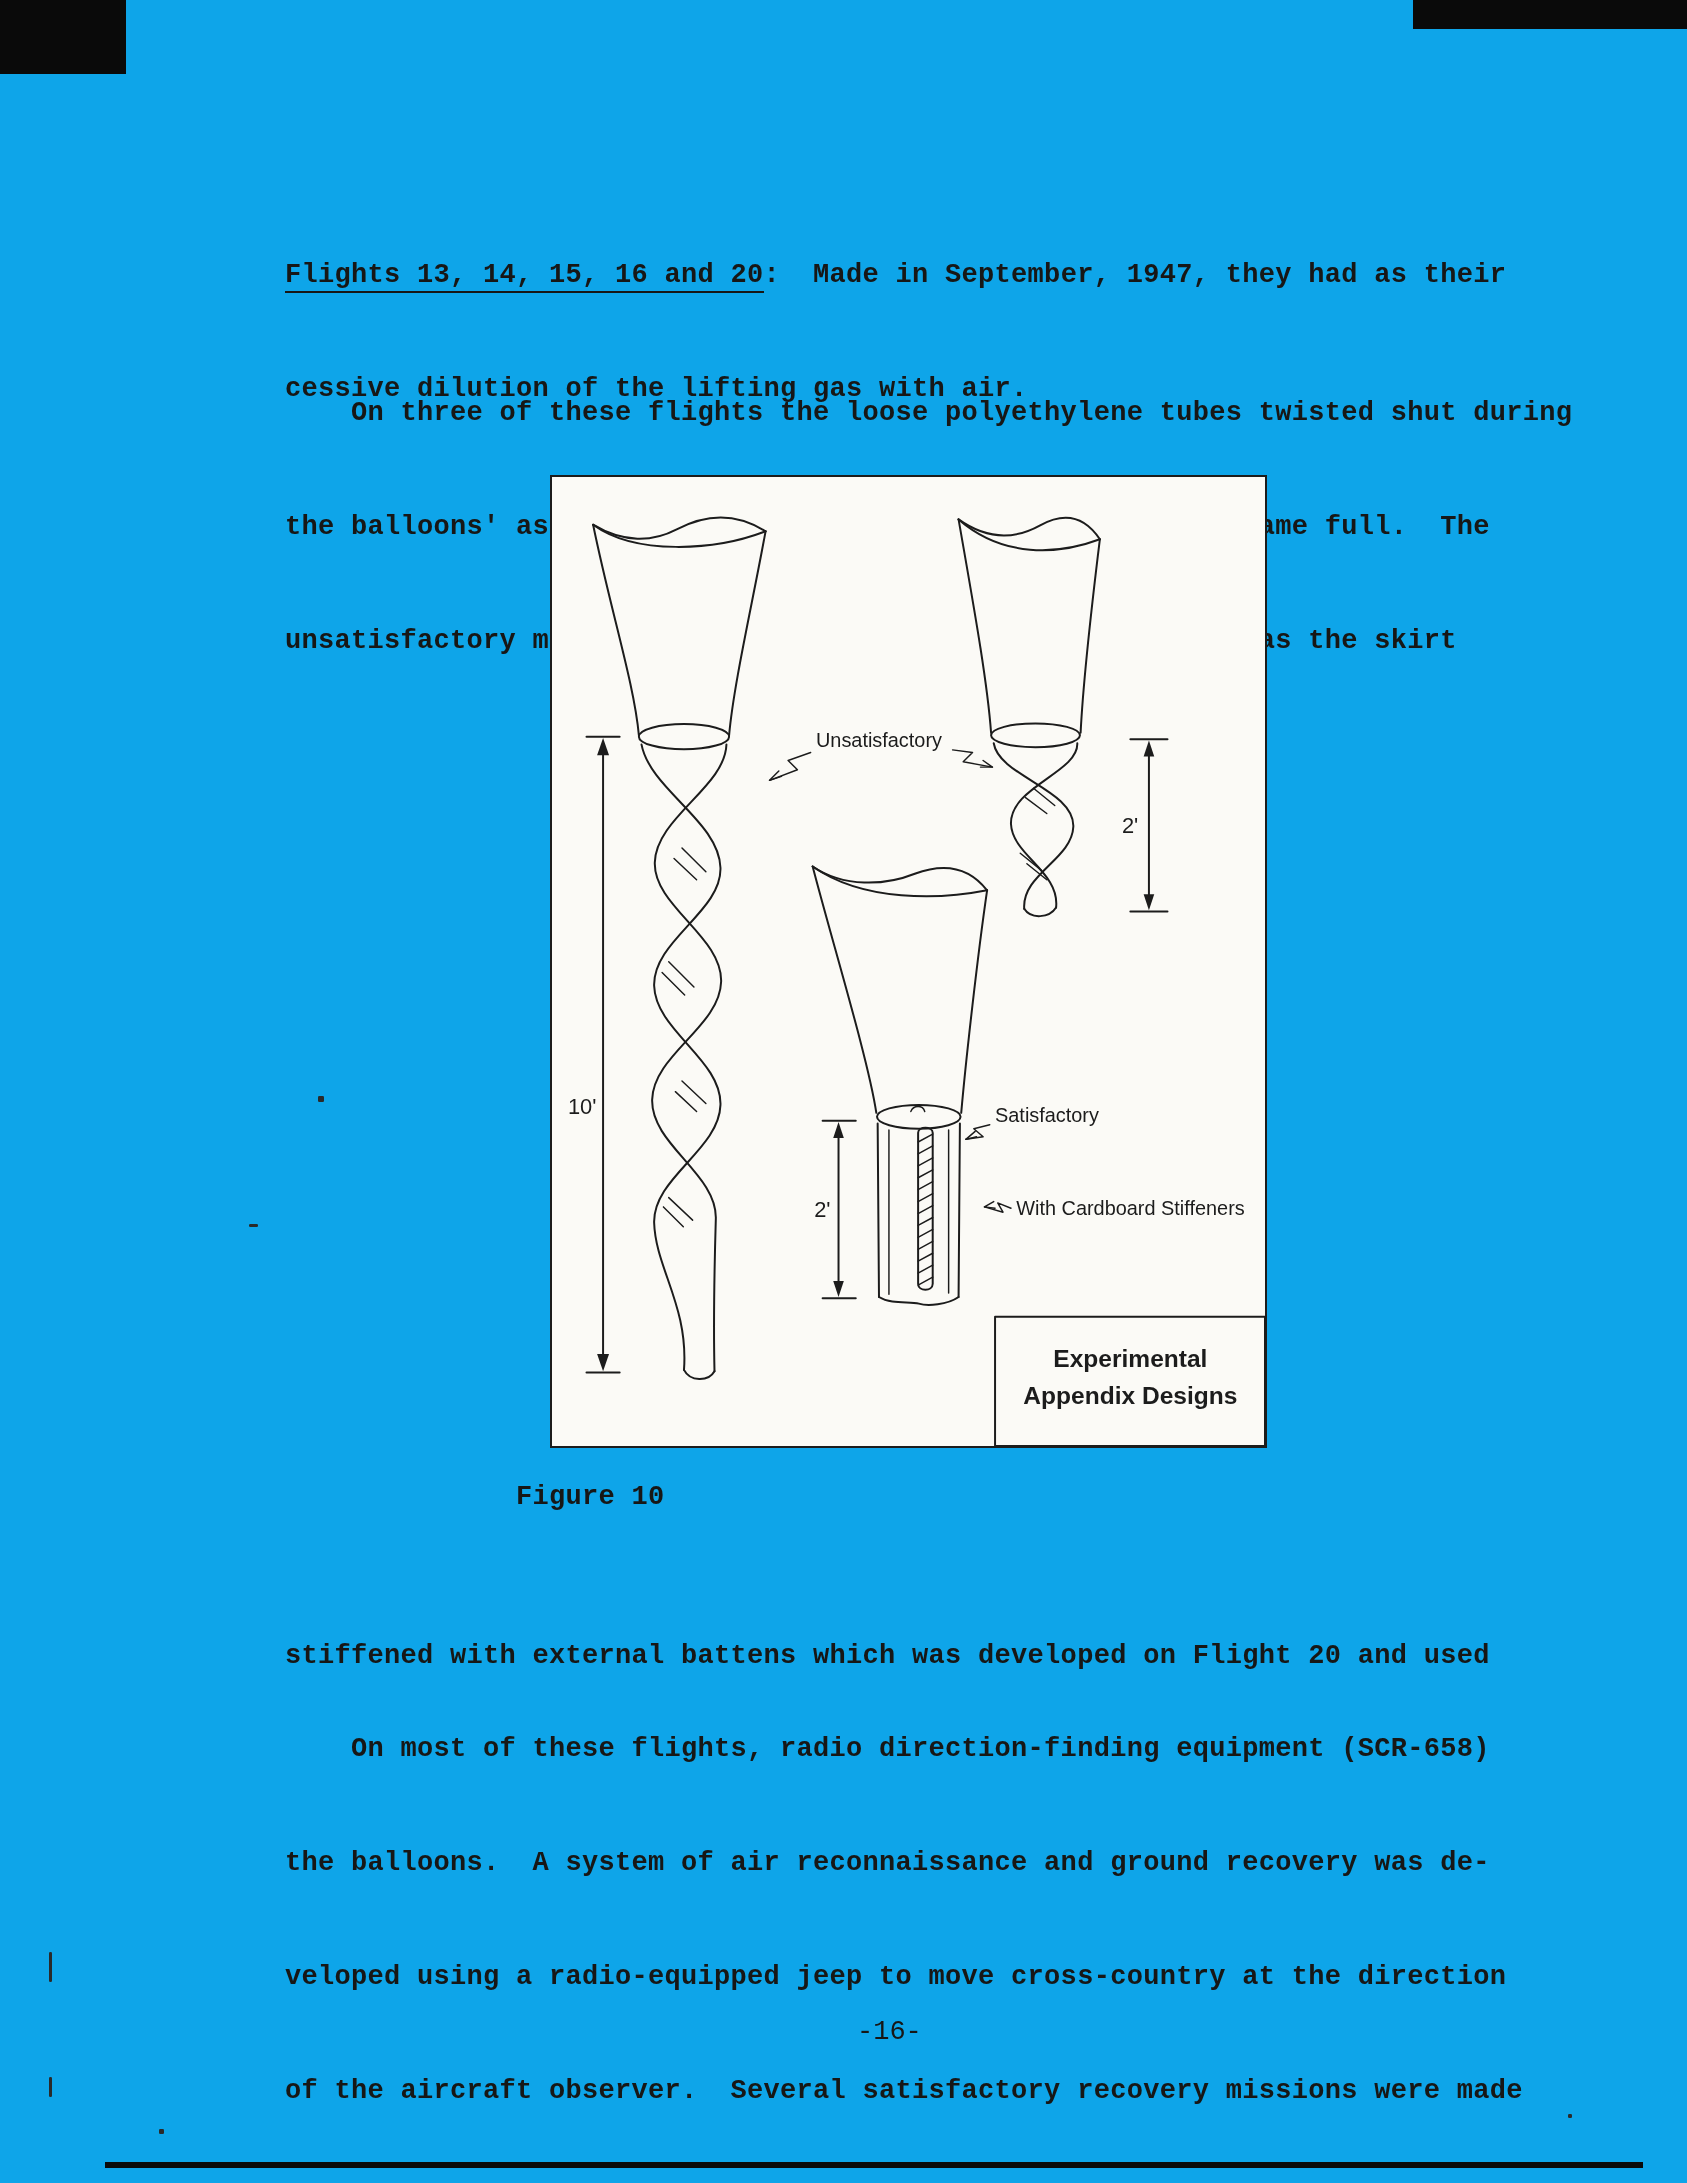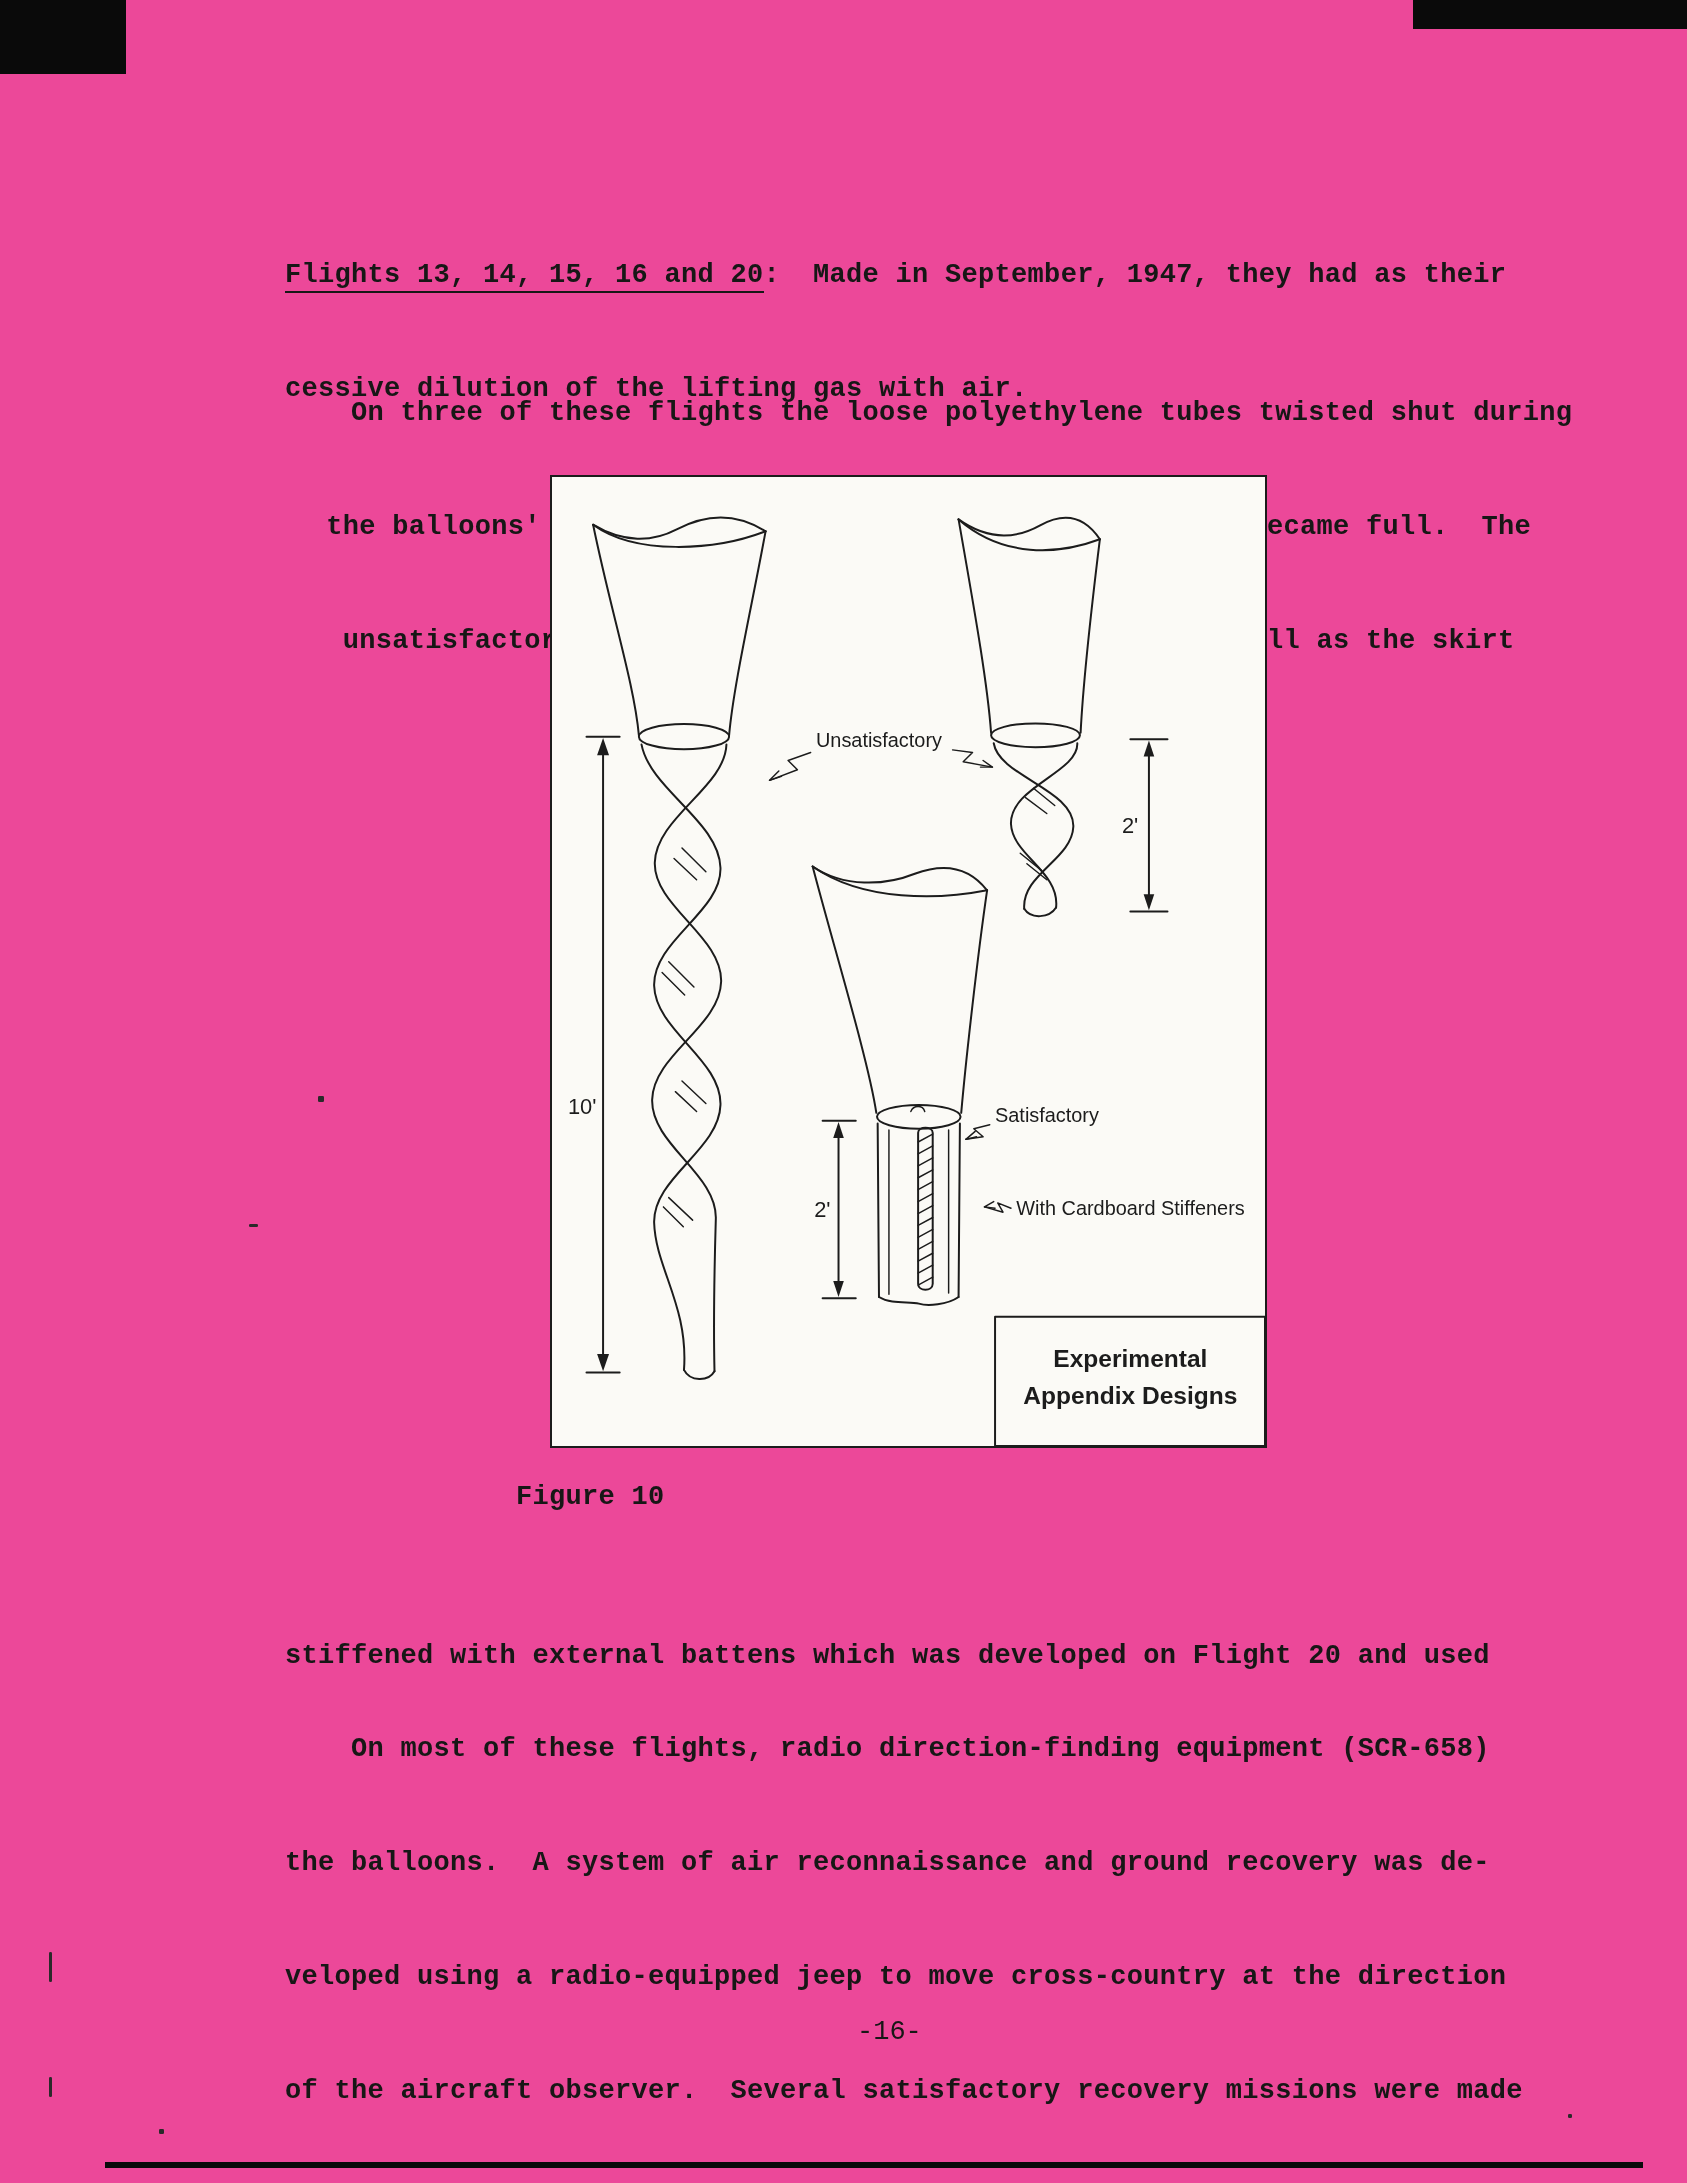--- a/index.html
+++ b/index.html
@@ -3,21 +3,21 @@
 <meta charset="utf-8">
 <style>
   html, body {
     margin: 0; padding: 0;
     background: #f6f5f1;
   }
   .page {
     position: relative;
     width: 1687px;
     height: 2183px;
-    background: #ec4899;
+    background: #0ea5e9;
     overflow: hidden;
     font-family: "Liberation Mono", monospace;
     color: #171716;
   }
   .para {
     position: absolute;
     left: 285px;
     font-size: 27px;
     font-weight: 700;
     line-height: 38px;
@@ -86,21 +86,21 @@
   <div class="speck" style="left:49px; top:1952px; width:2.6px; height:30px;"></div>
   <div class="speck" style="left:49px; top:2077px; width:2.6px; height:20px;"></div>
   <div class="speck" style="left:159px; top:2129px; width:4.6px; height:4.6px;"></div>
   <div class="speck" style="left:1568px; top:2114px; width:4px; height:4px;"></div>
 
   <div class="para" style="top:180px;">
     <div class="line"><span class="u">Flights 13, 14, 15, 16 and 20</span><span>:  Made in September, 1947, they had as their</span></div>
     <div class="line">cessive dilution of the lifting gas with air.</div>
   </div>
 
-  <div class="para" style="top:318px;text-align:center;">
+  <div class="para" style="top:318px;">
     <div class="line">    On three of these flights the loose polyethylene tubes twisted shut during</div>
     <div class="line">the balloons' ascent and caused the cell to burst as it became full.  The</div>
     <div class="line">unsatisfactory models tried are seen in Figure 10, as well as the skirt</div>
   </div>
 
   <div class="figure-box">
     <svg class="figure-svg" viewBox="0 0 1075 1463" preserveAspectRatio="none">
 
       <g>
         <path d="M62,72 C88,200 124,312 131,390"></path>

